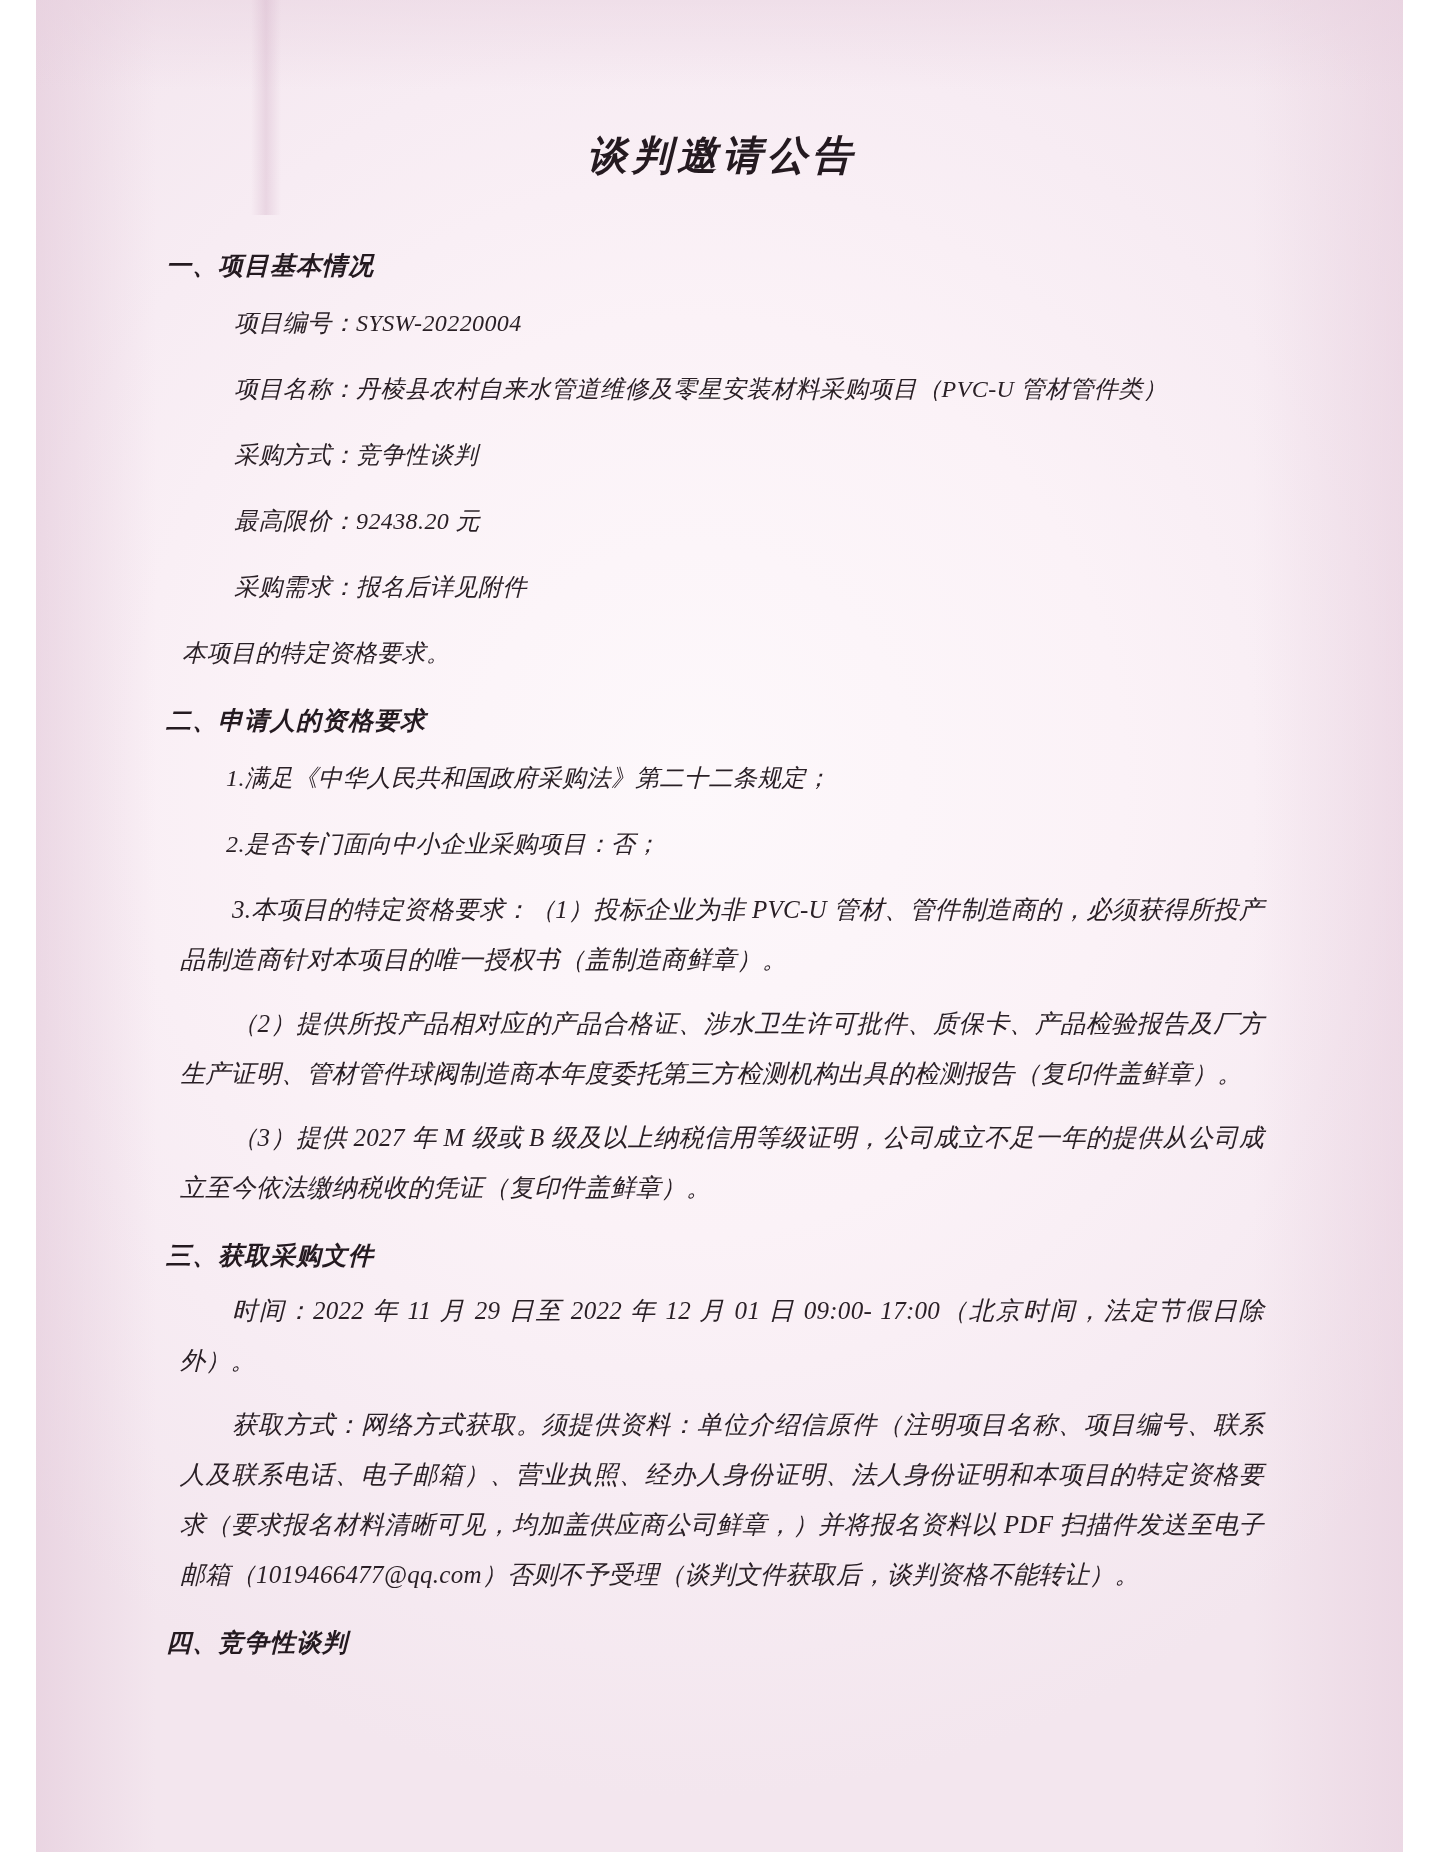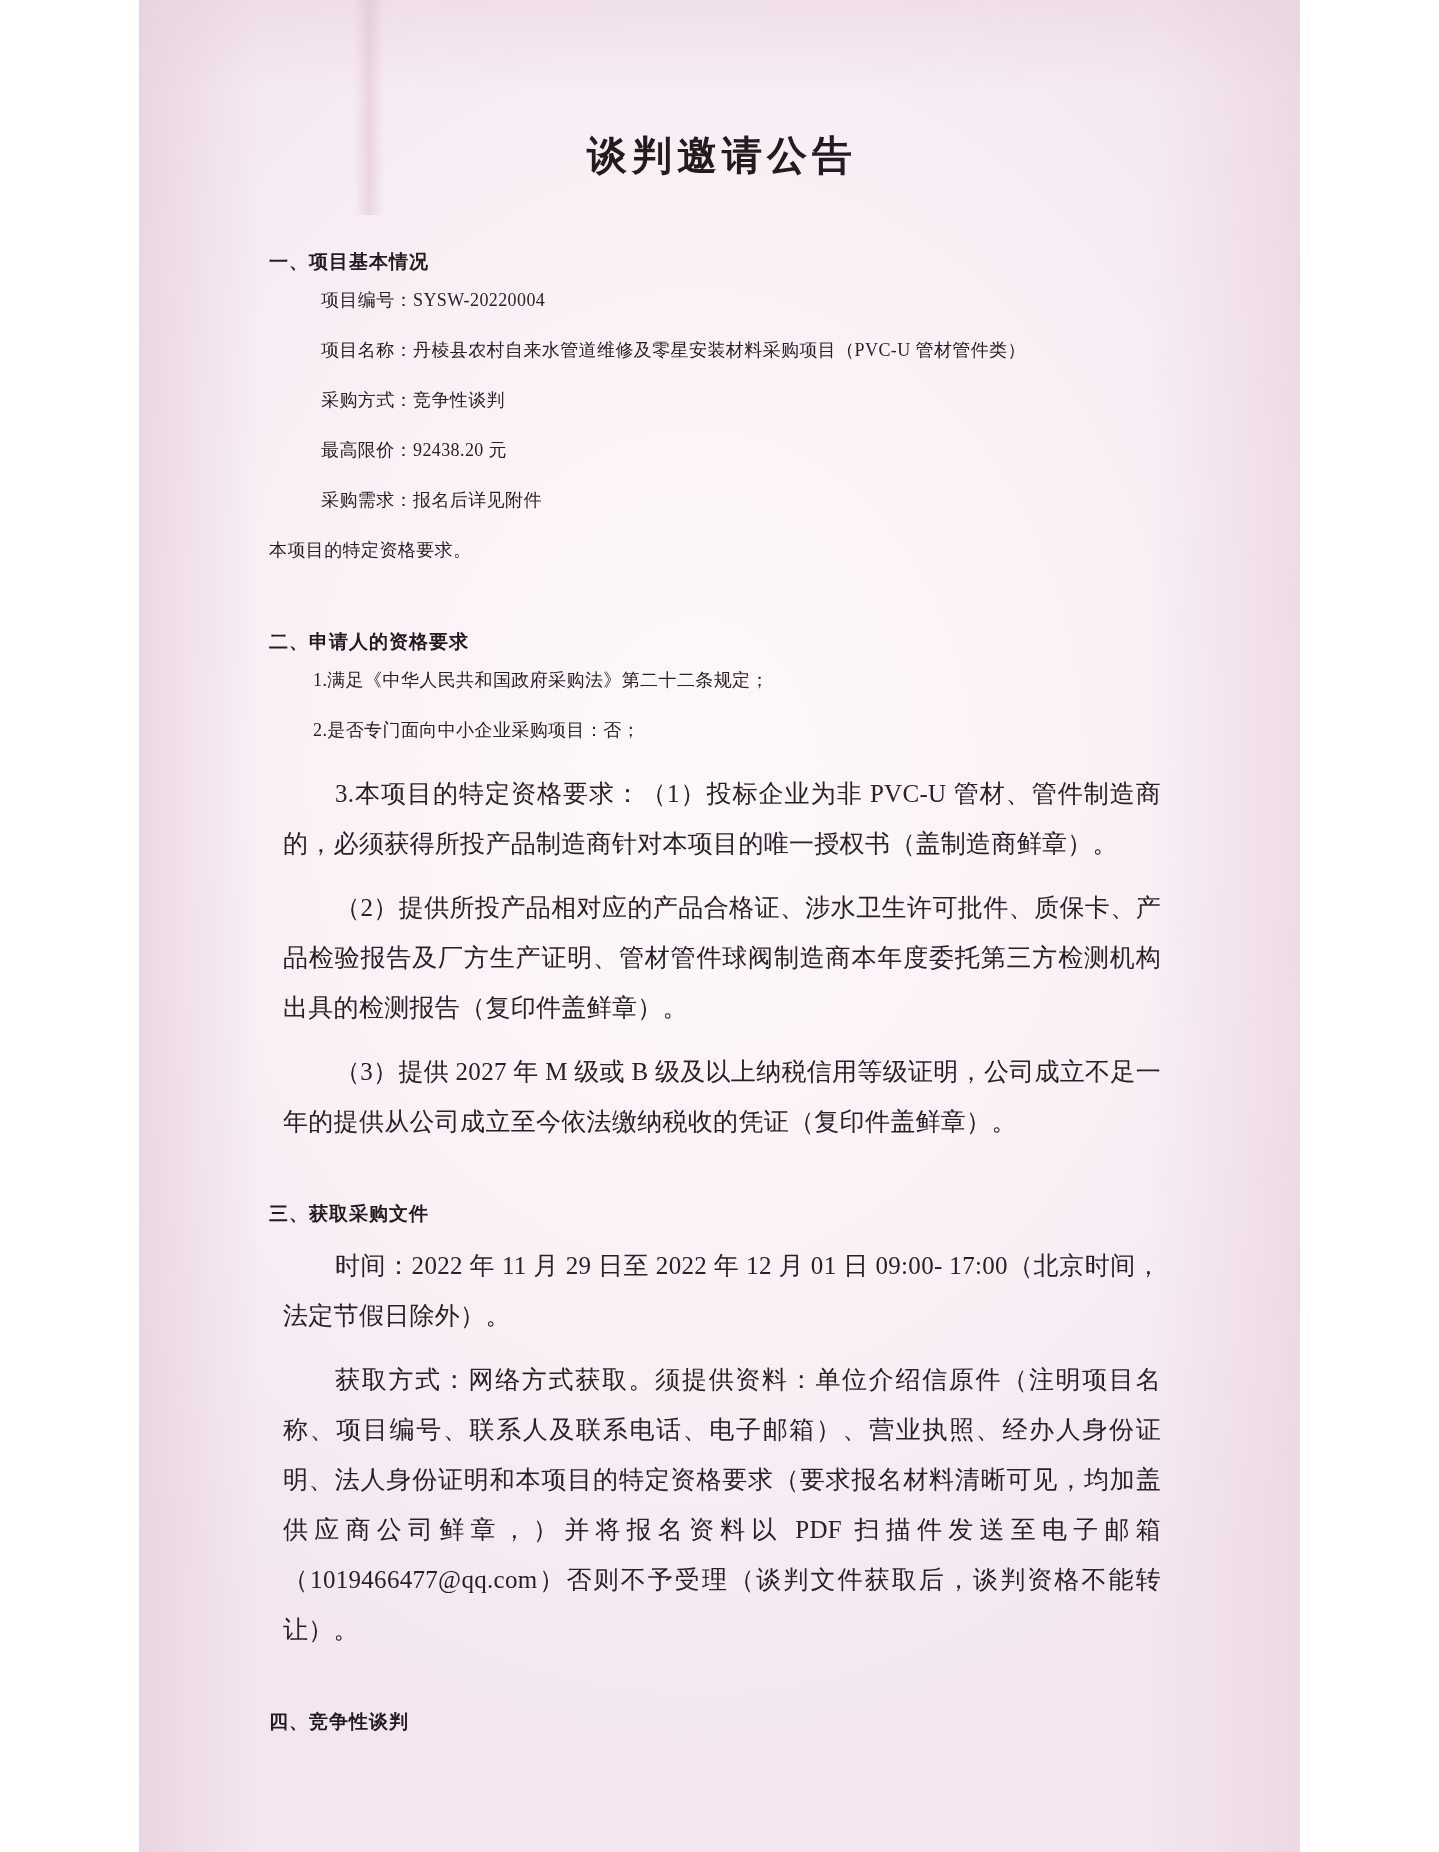--- a/index.html
+++ b/index.html
@@ -5,28 +5,29 @@
   html, body {
     margin: 0;
     padding: 0;
     background: #ffffff;
   }
   body {
     font-family: "Liberation Serif", "DejaVu Serif", serif;
   }
   .page {
     position: relative;
-    width: 1161px;
+    width: 1367px;
     height: 1852px;
     margin: 0 auto;
     overflow: hidden;
     
     background:
       radial-gradient(ellipse 70% 55% at 48% 42%, #fdf8fb 0%, #fbf2f7 45%, #f7ecf3 72%, #f3e6ee 100%);
     color: #2a2026;
+    font-style: italic;
   }
   
   .scan-shade-left {
     position: absolute;
     left: 0; top: 0;
     width: 120px; height: 100%;
     background: linear-gradient(to right, rgba(226,199,216,0.55), rgba(246,233,242,0.0));
     pointer-events: none;
   }
   .scan-shade-right {
@@ -61,29 +62,29 @@
     font-family: "Liberation Serif", "DejaVu Serif", serif;
     font-weight: bold;
     font-size: 40px;
     letter-spacing: 5px;
     margin-top: 128px;
     margin-bottom: 0;
     color: #241a20;
   }
   .section-head {
     font-weight: bold;
-    font-size: 19px;
+    font-size: 25px;
     letter-spacing: 1px;
-    margin-top: 54px;
+    margin-top: 26px;
     color: #241a20;
   }
   p.line {
-    font-size: 18px;
+    font-size: 24px;
     line-height: 50px;
-    margin: 0;
+    margin: 16px;
     color: #2a2026;
     letter-spacing: 0.4px;
   }
   p.indent1 {
     text-indent: 52px;
   }
   p.indent2 {
     text-indent: 44px;
   }
   p.block {

